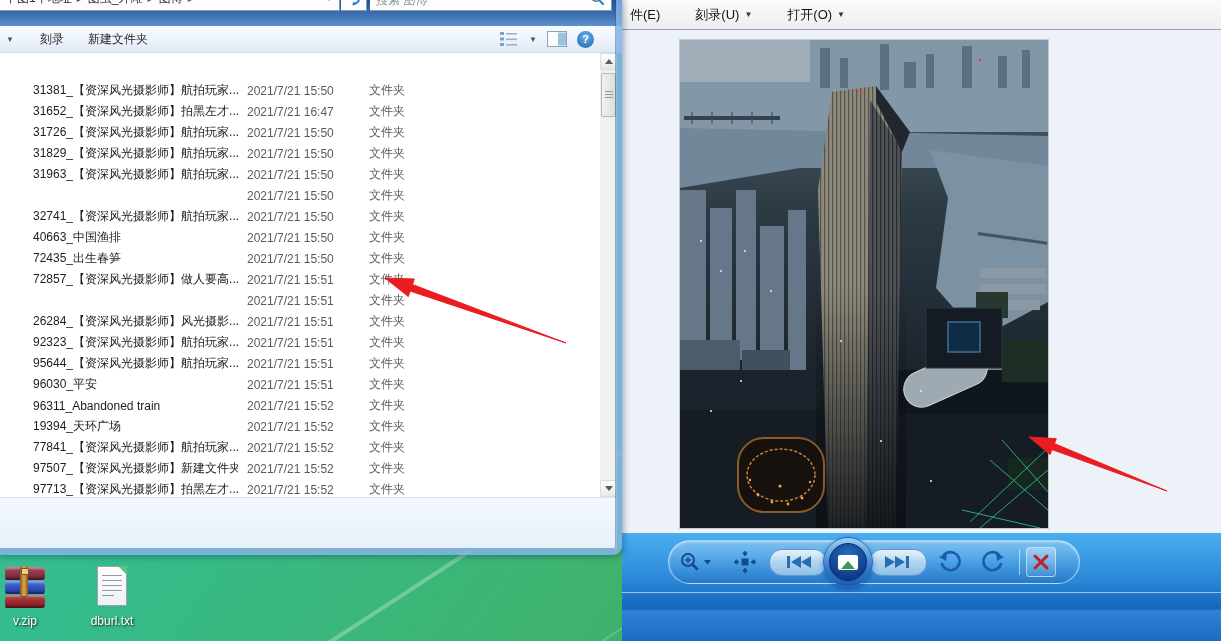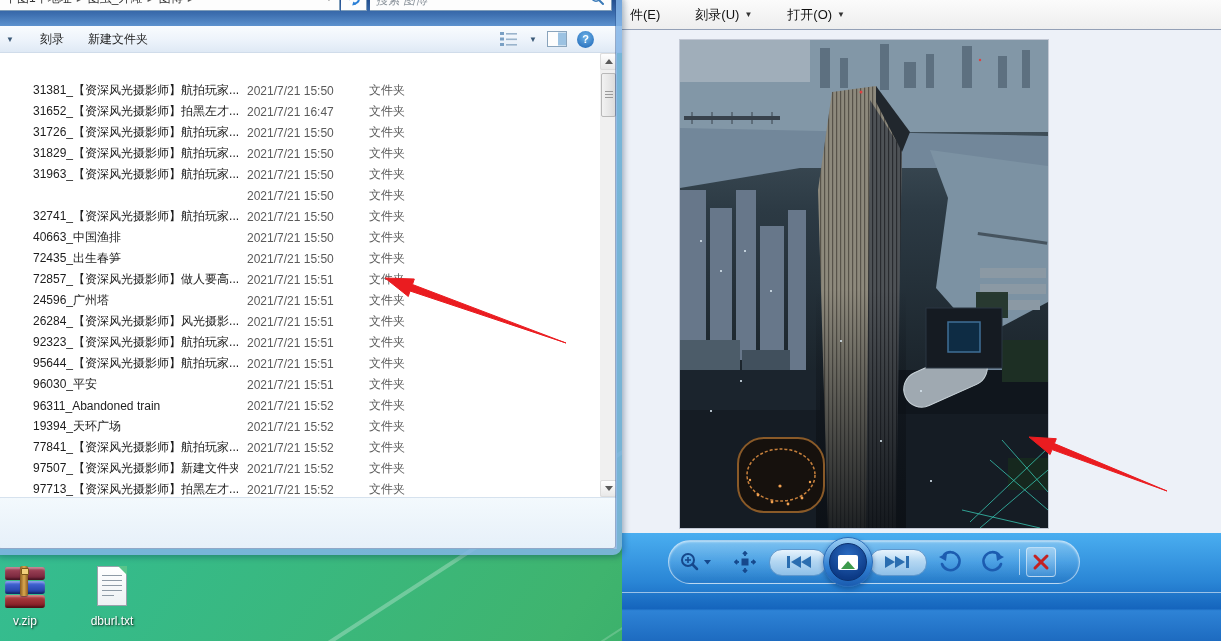--- a/index.html
+++ b/index.html
@@ -390,21 +390,20 @@
     <span class="c-type">文件夹</span>
   </div>
 
   <div class="frow">
     <span class="c-name">72857_【资深风光摄影师】做人要高...</span>
     <span class="c-date">2021/7/21 15:51</span>
     <span class="c-type">文件夹</span>
   </div>
 
   <div class="frow">
-    <span class="c-name">24596_广州塔</span>
     <span class="c-date">2021/7/21 15:51</span>
     <span class="c-type">文件夹</span>
   </div>
 
   <div class="frow">
     <span class="c-name">26284_【资深风光摄影师】风光摄影...</span>
     <span class="c-date">2021/7/21 15:51</span>
     <span class="c-type">文件夹</span>
   </div>
 

